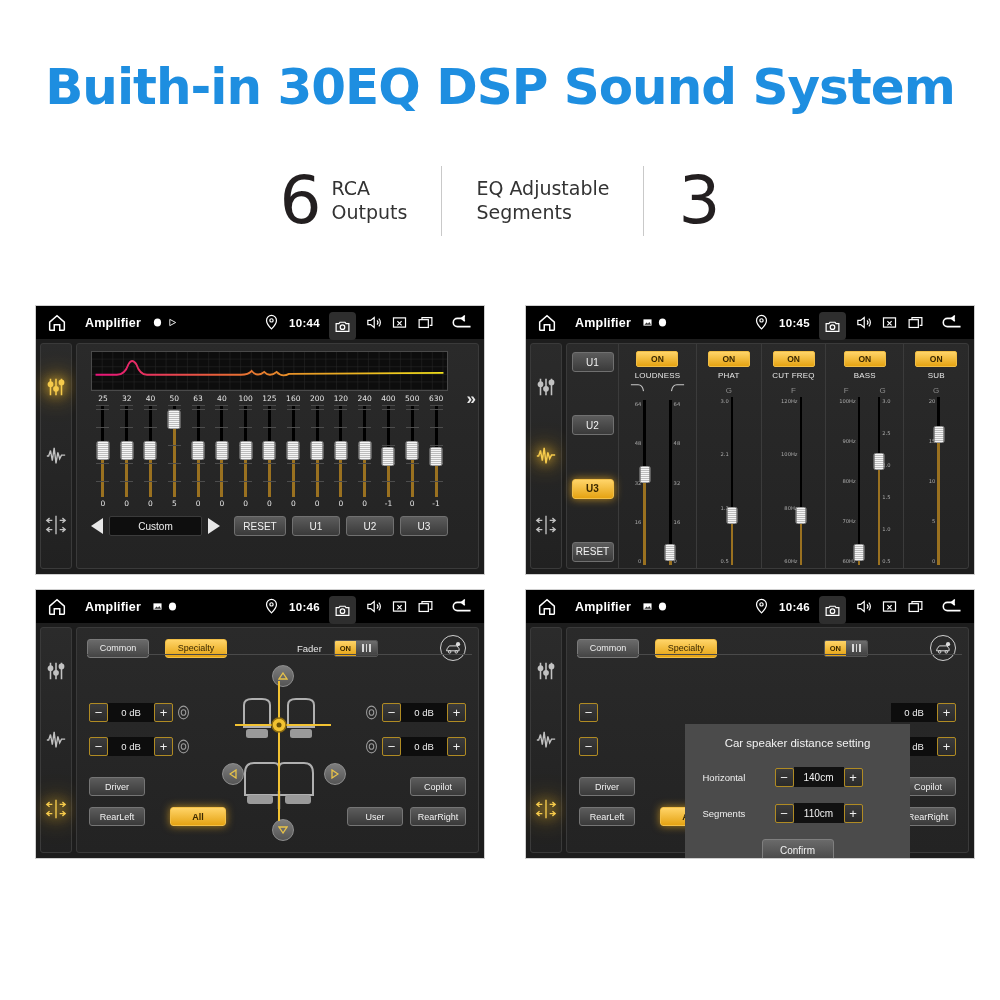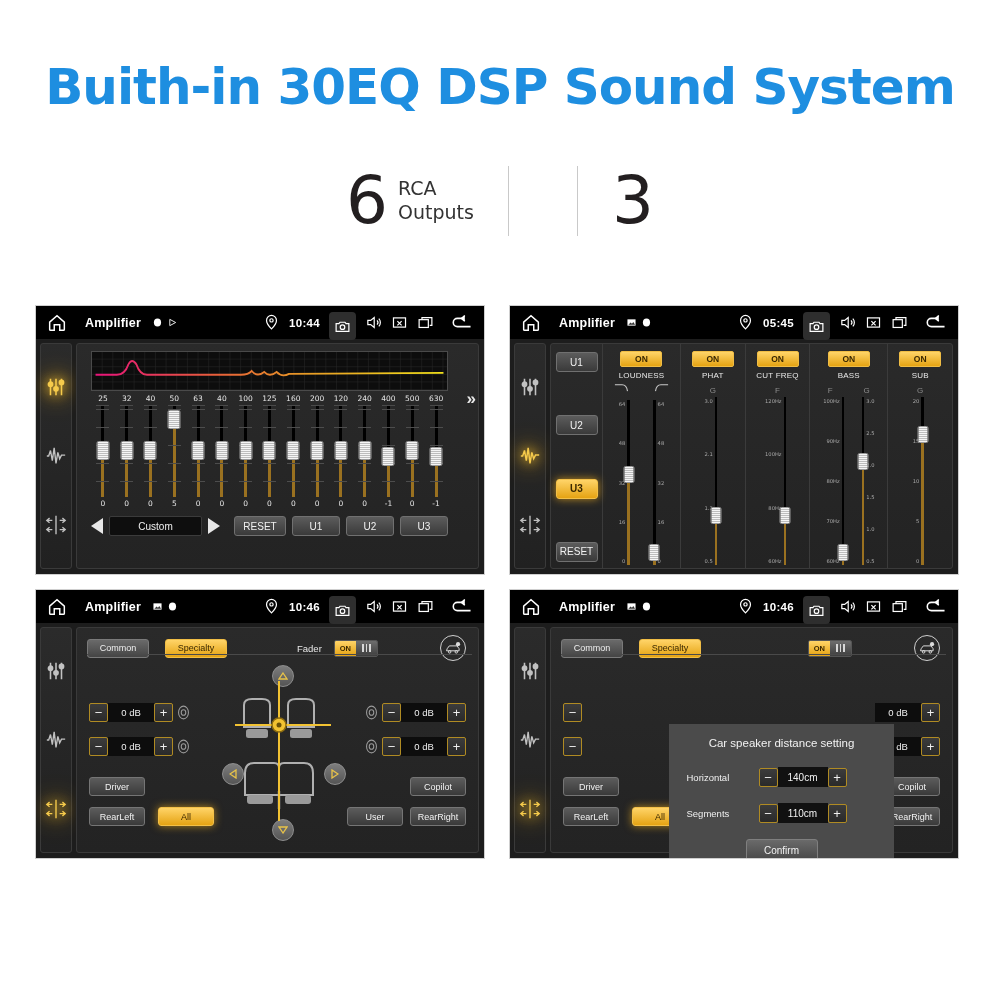--- a/index.html
+++ b/index.html
@@ -55,21 +55,21 @@
   }
 
   
   .panels {
     position:absolute;
     top:305px; left:35px;
     width:932px;
     display:grid;
     grid-template-columns:450px 450px;
     grid-template-rows:270px 270px;
-    gap:14px 24px;
+    gap:14px 40px;
   }
   .screen {
     background:#1d1d1d;
     border:1px solid #cfcfcf;
     position:relative;
     overflow:hidden;
     display:flex;
     flex-direction:column;
   }
 
@@ -301,22 +301,23 @@
   .seatmap { position:absolute; left:152px; top:12px; width:96px; height:140px; }
   .fbtn {
     position:absolute; width:56px; height:19px;
     border-radius:3px; font-size:9px;
     display:flex; align-items:center; justify-content:center;
     background:linear-gradient(180deg,#5c5c5c,#3a3a3a);
     border:1px solid #757575; color:#f2f2f2;
   }
   .fbtn.gold {
     background:linear-gradient(180deg,#ffd468,#e5a313);
-    border-color:#f3c048; color:#3a2800; font-weight:normal;
+    border-color:#f3c048; color:#3a2800; font-weight:bold;
     box-shadow:0 0 9px rgba(240,175,30,.7);
+    margin-left:12px;
   }
 
   
   .dialog {
     position:absolute; left:112px; top:55px; width:225px; height:170px;
     background:#4b4b4b; z-index:20;
     display:flex; flex-direction:column; align-items:center;
     padding-top:13px;
   }
   .dlg-title { color:#f2f2f2; font-size:11.5px; margin-bottom:18px; }
@@ -341,20 +342,22 @@
 <div class="hero-title">Buith-in 30EQ DSP Sound System</div>
 
 <div class="stats">
   <div class="stat">
     <div class="stat-num">6</div>
     <div class="stat-txt">RCA
 Outputs</div>
   </div>
   <div class="stat-div"></div>
   <div class="stat">
+    <div class="stat-txt">EQ Adjustable
+Segments</div>
   </div>
   <div class="stat-div"></div>
   <div class="stat">
     <div class="stat-num">3</div>
   </div>
 </div>
 
 <div class="panels">
 
   <div class="screen">
@@ -686,21 +689,21 @@
         <svg width="9" height="9" viewBox="0 0 10 10">
             <ellipse cx="5" cy="5" rx="4" ry="4.5" fill="#fff"></ellipse>
           </svg>
       </span>
       <span class="sb-spacer"></span>
       <span class="sb-right">
         <svg class="sb-ico" viewBox="0 0 24 24" fill="none" stroke="#fff" stroke-width="1.7">
             <path d="M12 21s7-7.2 7-12a7 7 0 1 0-14 0c0 4.8 7 12 7 12z"></path>
             <circle cx="12" cy="9" r="2.3"></circle>
           </svg>
-        <span class="sb-time">05:45</span>
+        <span class="sb-time">10:45</span>
         <span class="sb-cam-wrap">
           <svg class="sb-ico" viewBox="0 0 24 24" fill="none" stroke="#fff" stroke-width="1.7">
               <path d="M3 8h4l1.5-2h7L17 8h4v11H3z"></path>
               <circle cx="12" cy="13" r="3.2"></circle>
             </svg>
         </span>
         <svg class="sb-ico" viewBox="0 0 24 24" fill="none" stroke="#fff" stroke-width="1.7">
             <path d="M4 9h4l5-4v14l-5-4H4z"></path>
             <path d="M17 9a4.5 4.5 0 0 1 0 6"></path>
             <path d="M19.5 6.5a8 8 0 0 1 0 11"></path>

